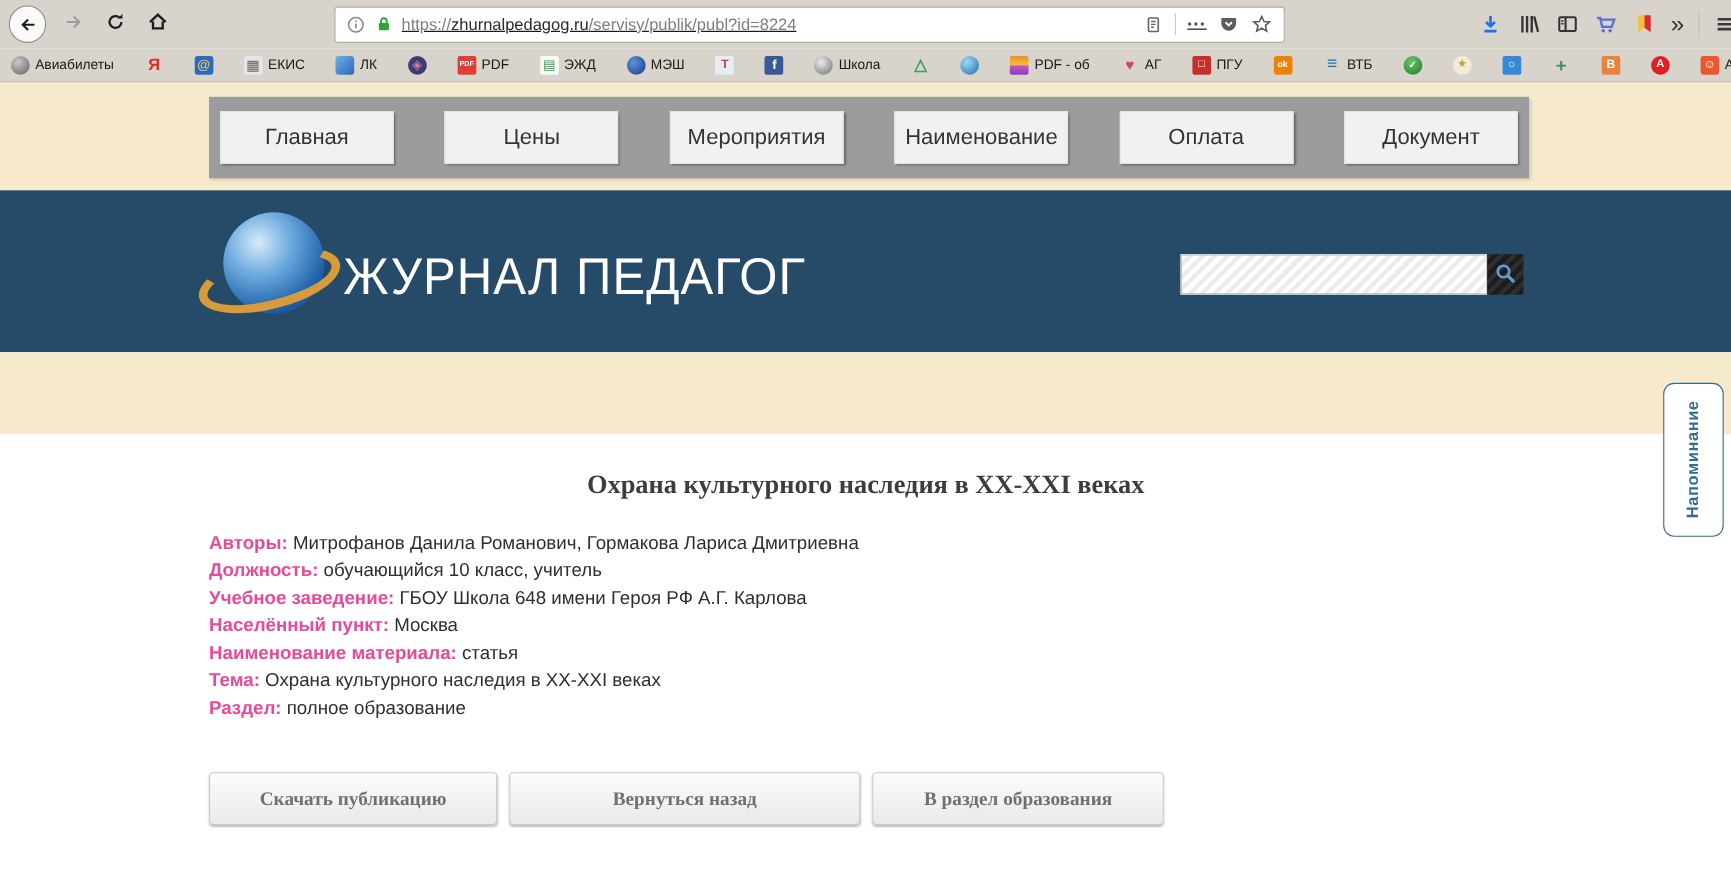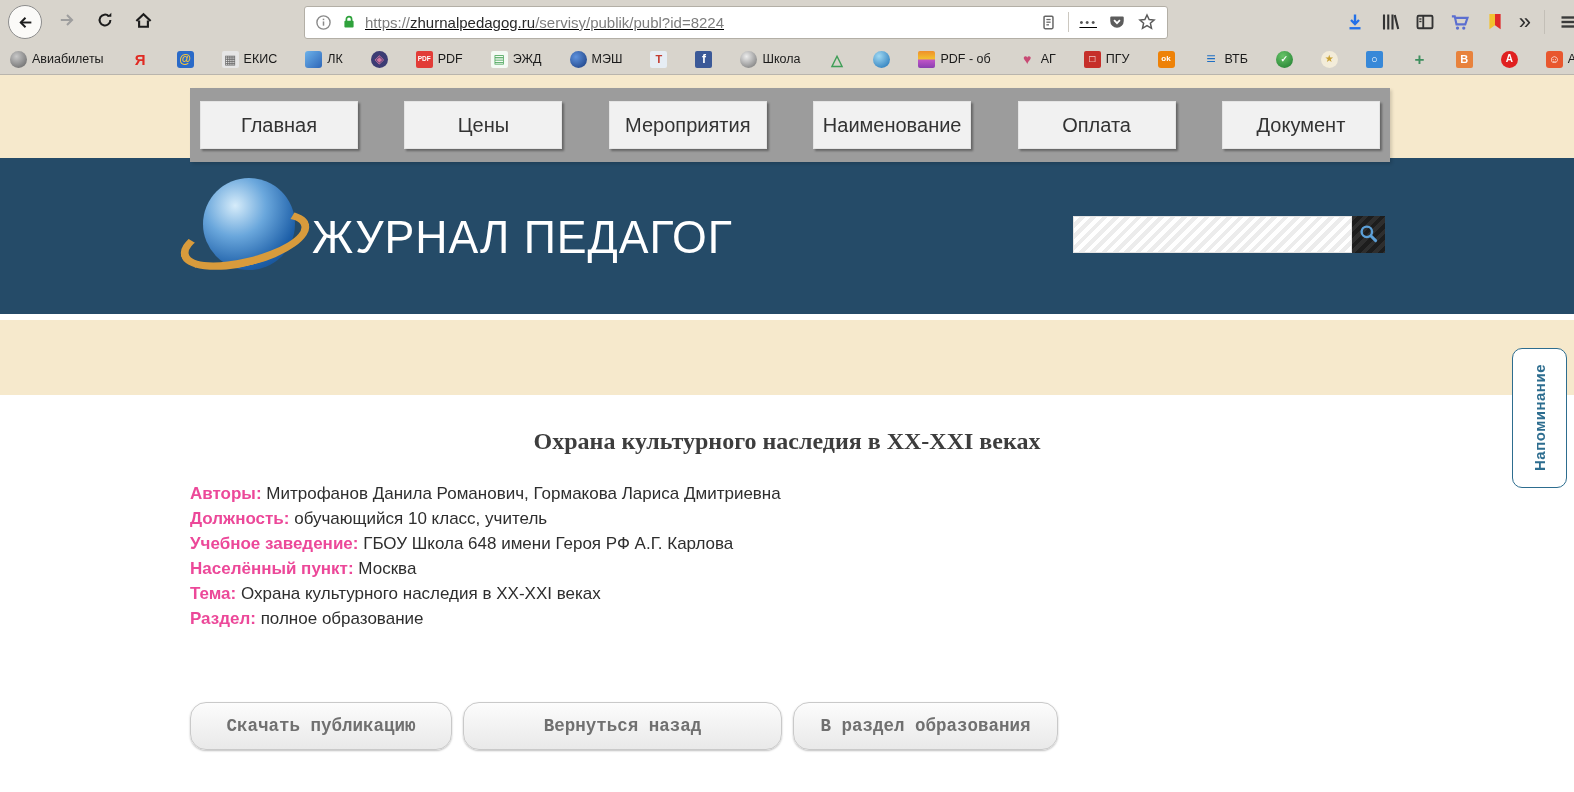--- a/index.html
+++ b/index.html
@@ -30,21 +30,21 @@
   .bookmarks-bar { position:absolute; top:44px; left:0; width:1574px; height:31px; background:#d8d4cc;
                    border-bottom:1px solid #b9b5ad; display:flex; align-items:center; padding:0 10px;
                    gap:15px; font-size:12.5px; color:#1a1a1a; overflow:hidden; }
   .bm-item { display:flex; align-items:center; gap:5px; flex:none; cursor:pointer; }
   .bm-icon { width:17px; height:17px; display:inline-flex; align-items:center; justify-content:center;
              font-size:11px; line-height:1; border-radius:3px; flex:none; }
   .bm-more { margin-left:auto; font-size:17px; color:#2e2e2e; font-weight:bold; padding-right:4px; }
 
   
   .band-top { position:absolute; top:75px; left:0; width:1574px; height:98px; background:#f6e9cc; }
-  .header-blue { position:absolute; top:158px; left:0; width:1574px; height:156px; background:#254b68; }
+  .header-blue { position:absolute; top:173px; left:0; width:1574px; height:156px; background:#254b68; }
   .band-mid { position:absolute; top:320px; left:0; width:1574px; height:75px; background:#f6e9cc; }
   .content { position:absolute; top:395px; left:0; width:1574px; height:397px; background:#fff; }
 
   
   .nav-bar { position:absolute; top:88px; left:190px; width:1200px; height:74px; background:#9c9c9c;
              display:flex; align-items:center; justify-content:space-between; padding:0 10px;
              box-shadow:2px 2px 3px rgba(0,0,0,0.15); }
   .nav-btn { width:158px; height:48px; background:#f1f1f1; border:1px solid #e4e4e4;
              box-shadow:2px 2px 2px rgba(0,0,0,0.35); font-size:20px; color:#333;
              display:flex; align-items:center; justify-content:center; cursor:pointer; }
@@ -66,21 +66,21 @@
                 display:flex; align-items:center; justify-content:center; }
 
   
   .article-title { padding-top:33px; text-align:center; font-family:"Liberation Serif", serif;
                    font-size:24px; font-weight:bold; color:#3d3d3d; }
   .meta-block { position:absolute; left:190px; top:86px; font-size:17px; line-height:25px; }
   .meta-label { color:#ec4899; font-weight:bold; }
   .meta-value { color:#2e2e2e; }
   .actions { position:absolute; left:190px; top:307px; display:flex; gap:11px; }
   .action-btn { height:48px; background:linear-gradient(#fcfcfc,#e9e9e9); border:1px solid #c9c9c9;
-                border-radius:16px; font-family:Liberation Mono, monospace; font-size:17.5px; font-weight:bold;
+                border-radius:4px; font-family:Liberation Serif, serif; font-size:17.5px; font-weight:bold;
                 color:#707070; box-shadow:0 1px 2px rgba(0,0,0,0.25);
                 display:flex; align-items:center; justify-content:center; cursor:pointer; }
   .actions > :nth-child(1){ width:262px; } .actions > :nth-child(2){ width:319px; } .actions > :nth-child(3){ width:265px; }
 
   
   .reminder-tab { position:absolute; left:1512px; top:348px; width:55px; height:140px; background:#fff;
                   border:1px solid #2d6d8f; border-radius:10px; display:flex; align-items:center;
                   justify-content:center; cursor:pointer; }
   .reminder-text { writing-mode:vertical-rl; transform:rotate(180deg); color:#2d6d8f; font-weight:bold;
                    font-size:15px; letter-spacing:0.5px; }
@@ -342,20 +342,21 @@
       <div class="nav-btn">Документ</div>
     </div>
 
   <div class="content">
     <div class="article-title">Охрана культурного наследия в XX-XXI веках</div>
     <div class="meta-block" id="meta-block">
         <div class="meta-row"><span class="meta-label">Авторы: </span><span class="meta-value">Митрофанов Данила Романович, Гормакова Лариса Дмитриевна</span></div>
         <div class="meta-row"><span class="meta-label">Должность: </span><span class="meta-value">обучающийся 10 класс, учитель</span></div>
         <div class="meta-row"><span class="meta-label">Учебное заведение: </span><span class="meta-value">ГБОУ Школа 648 имени Героя РФ А.Г. Карлова</span></div>
         <div class="meta-row"><span class="meta-label">Населённый пункт: </span><span class="meta-value">Москва</span></div>
+        <div class="meta-row"><span class="meta-label">Наименование материала: </span><span class="meta-value">статья</span></div>
         <div class="meta-row"><span class="meta-label">Тема: </span><span class="meta-value">Охрана культурного наследия в XX-XXI веках</span></div>
         <div class="meta-row"><span class="meta-label">Раздел: </span><span class="meta-value">полное образование</span></div>
       </div>
     <div class="actions" id="actions">
         <button class="action-btn">Скачать публикацию</button>
         <button class="action-btn">Вернуться назад</button>
         <button class="action-btn">В раздел образования</button>
       </div>
   </div>
 

